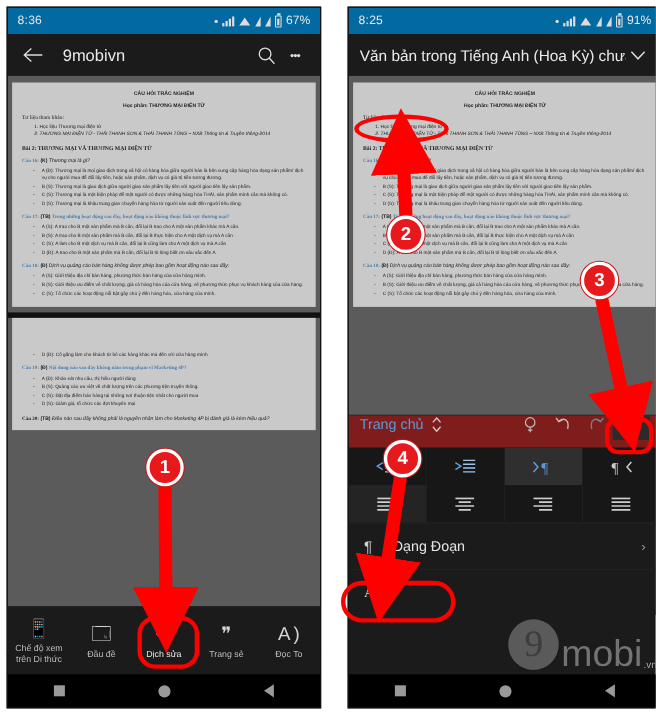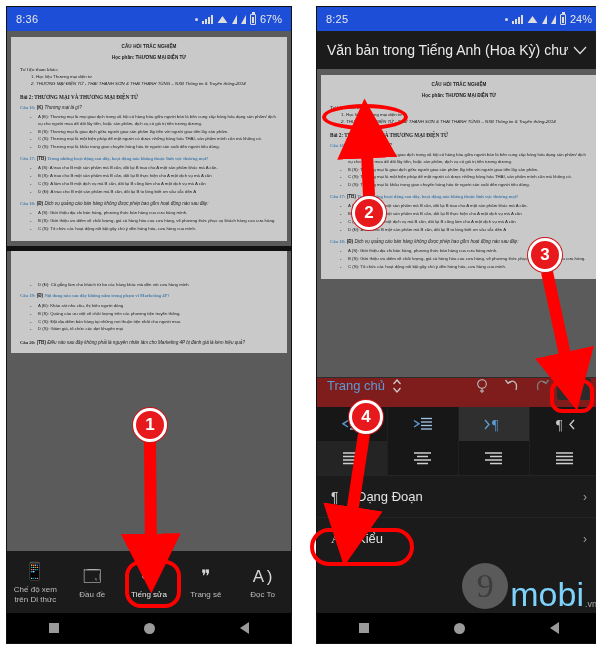--- a/index.html
+++ b/index.html
@@ -5,21 +5,21 @@
   * { box-sizing: border-box; margin:0; padding:0; }
   html,body { width:596px; height:650px; background:#ffffff; font-family:"Liberation Sans", sans-serif; }
   body { position:relative; overflow:hidden; }
 
   .panel { position:absolute; top:0; width:298px; height:650px; background:#ffffff; padding:6px; }
   .panel.left { left:0; }
   .panel.right { left:310px; }
   .phone { position:relative; width:286px; height:638px; background:#1b1b1b; border:1px solid #111; overflow:hidden; }
 
   
-  .statusbar { height:24px; background:#1d4ed8; display:flex; align-items:center; padding:0 9px; color:#e8e8e8; font-size:11px; }
+  .statusbar { height:24px; background:#0369a1; display:flex; align-items:center; padding:0 9px; color:#e8e8e8; font-size:11px; }
   .statusbar .time { flex:0 0 auto; letter-spacing:.2px; }
   .statusbar .sp { flex:1 1 auto; }
   .statusbar .icons { display:flex; align-items:center; gap:4px; }
   .dot { width:3px; height:3px; border-radius:50%; background:#ddd; display:inline-block; }
   .sigbars { display:inline-block; width:11px; height:9px; position:relative; }
   .sigbars i { position:absolute; bottom:0; width:2px; background:#ddd; }
   .sigbars i:nth-child(1){left:0;height:3px}
   .sigbars i:nth-child(2){left:3px;height:5px}
   .sigbars i:nth-child(3){left:6px;height:7px}
   .sigbars i:nth-child(4){left:9px;height:9px}
@@ -92,21 +92,21 @@
   
   .anno { position:absolute; }
   .circ { width:34px;height:34px;border-radius:50%; background:#e8191c; border:3px solid #fff; color:#fff; font-weight:bold; font-size:17px; display:flex;align-items:center;justify-content:center; box-shadow:0 0 0 1px #c9161a; z-index:30;}
   .redbox { position:absolute; border:4px solid #f00; border-radius:16px; z-index:25; }
   .redoval { position:absolute; border:4px solid #f00; border-radius:50%; z-index:25; }
   svg.arrows { position:absolute; left:0; top:0; width:596px; height:650px; z-index:20; pointer-events:none; }
 
   
   .wmark { position:absolute; right:4px; bottom:34px; display:flex; align-items:flex-end; z-index:18; }
   .wmark .nine { width:46px;height:46px;border-radius:50%; background:#5a5a5a; display:flex;align-items:center;justify-content:center; color:#3d3d3d; font-size:34px; font-family:"Liberation Serif",serif;}
-  .wmark .txt { color:#7dd3fc; font-size:34px; font-family:"Liberation Sans",sans-serif; margin-left:2px; line-height:.85;}
+  .wmark .txt { color:#737373; font-size:34px; font-family:"Liberation Sans",sans-serif; margin-left:2px; line-height:.85;}
   .wmark .vn { color:#aaa; font-size:9px; margin-left:1px; }
 </style>
 </head>
 <body>
 
 <div class="panel left">
   <div class="phone">
 
     <div class="statusbar">
       <span class="time">8:36</span>
@@ -122,20 +122,39 @@
         <svg class="wifi" viewBox="0 0 12 10">
             <polygon points="6,1 11.5,9 0.5,9" fill="#ddd"></polygon>
           </svg>
         <span class="tri"></span>
         <span class="tri"></span>
         <span class="batt"></span>
         <span class="pct">67%</span>
       </span>
     </div>
 
+    <div class="appbar left-bar">
+      <span class="ico-btn">
+        <svg width="18" height="14" viewBox="0 0 18 14">
+            <path d="M7.5 1 L1 7 L7.5 13 M1 7 H17.5" stroke="#dcdcdc" stroke-width="1.2" fill="none"></path>
+          </svg>
+      </span>
+      <span class="title">9mobivn</span>
+      <span class="ico-btn">
+        <svg width="17" height="17" viewBox="0 0 17 17">
+            <circle cx="7" cy="7" r="5.3" stroke="#dcdcdc" stroke-width="1.2" fill="none"></circle>
+            <line x1="10.7" y1="10.7" x2="15.5" y2="16" stroke="#dcdcdc" stroke-width="1.2"></line>
+          </svg>
+      </span>
+      <span class="ico-btn kebab">
+          <i></i>
+          <i></i>
+          <i></i>
+        </span>
+    </div>
 
     <div class="docarea" style="height:524px;">
       <div class="page top">
         <div class="doc-center">
             <div class="t-title">CÂU HỎI TRẮC NGHIỆM</div>
           </div>
         <div class="doc-center">
             <div class="t-sub">Học phần: THƯƠNG MẠI ĐIỆN TỬ</div>
           </div>
         <div class="t-ref">Tư liệu tham khảo:</div>
@@ -190,21 +209,21 @@
       <div class="bn-item">
         <span class="gl">📱</span>
         <span>Chế độ xem trên Di thức</span>
       </div>
       <div class="bn-item">
         <span class="gl">🗔</span>
         <span>Đầu đề</span>
       </div>
       <div class="bn-item active">
         <span class="gl">✏</span>
-        <span>Tiếng sửa</span>
+        <span>Dịch sửa</span>
       </div>
       <div class="bn-item">
         <span class="gl">❞</span>
         <span>Trang sẻ</span>
       </div>
       <div class="bn-item">
         <span class="gl">A )</span>
         <span>Đọc To</span>
       </div>
     </div>
@@ -230,21 +249,21 @@
             <i></i>
             <i></i>
             <i></i>
           </span>
         <svg class="wifi" viewBox="0 0 12 10">
             <polygon points="6,1 11.5,9 0.5,9" fill="#ddd"></polygon>
           </svg>
         <span class="tri"></span>
         <span class="tri"></span>
         <span class="batt"></span>
-        <span class="pct">24%</span>
+        <span class="pct">91%</span>
       </span>
     </div>
 
     <div class="appbar">
       <span class="title">Văn bản trong Tiếng Anh (Hoa Kỳ) chưa đư…</span>
       <span class="ico-btn">
         <svg width="14" height="9" viewBox="0 0 14 9">
             <path d="M1 1 L7 7.5 L13 1" stroke="#dcdcdc" stroke-width="1.3" fill="none"></path>
           </svg>
       </span>
@@ -397,21 +416,20 @@
       <span class="li-chev">›</span>
     </div>
     <div class="listrow">
       <span class="li-ico">
         <svg width="18" height="15" viewBox="0 0 18 15">
             <text x="0" y="13" font-size="13" fill="#dcdcdc" font-family="Liberation Serif, serif">A</text>
             <path d="M10 11 L16 2.5" stroke="#4a90d9" stroke-width="2" fill="none"></path>
             <path d="M9 12.5 L10.6 10.2" stroke="#4a90d9" stroke-width="2.6" fill="none"></path>
           </svg>
       </span>
-      <span class="li-lbl">Kiểu</span>
       <span class="li-chev">›</span>
     </div>
 
     <div class="wmark">
       <span class="nine">9</span>
       <span class="txt">mobi</span>
       <span class="vn">.vn</span>
     </div>
 
     <div class="navbar">

